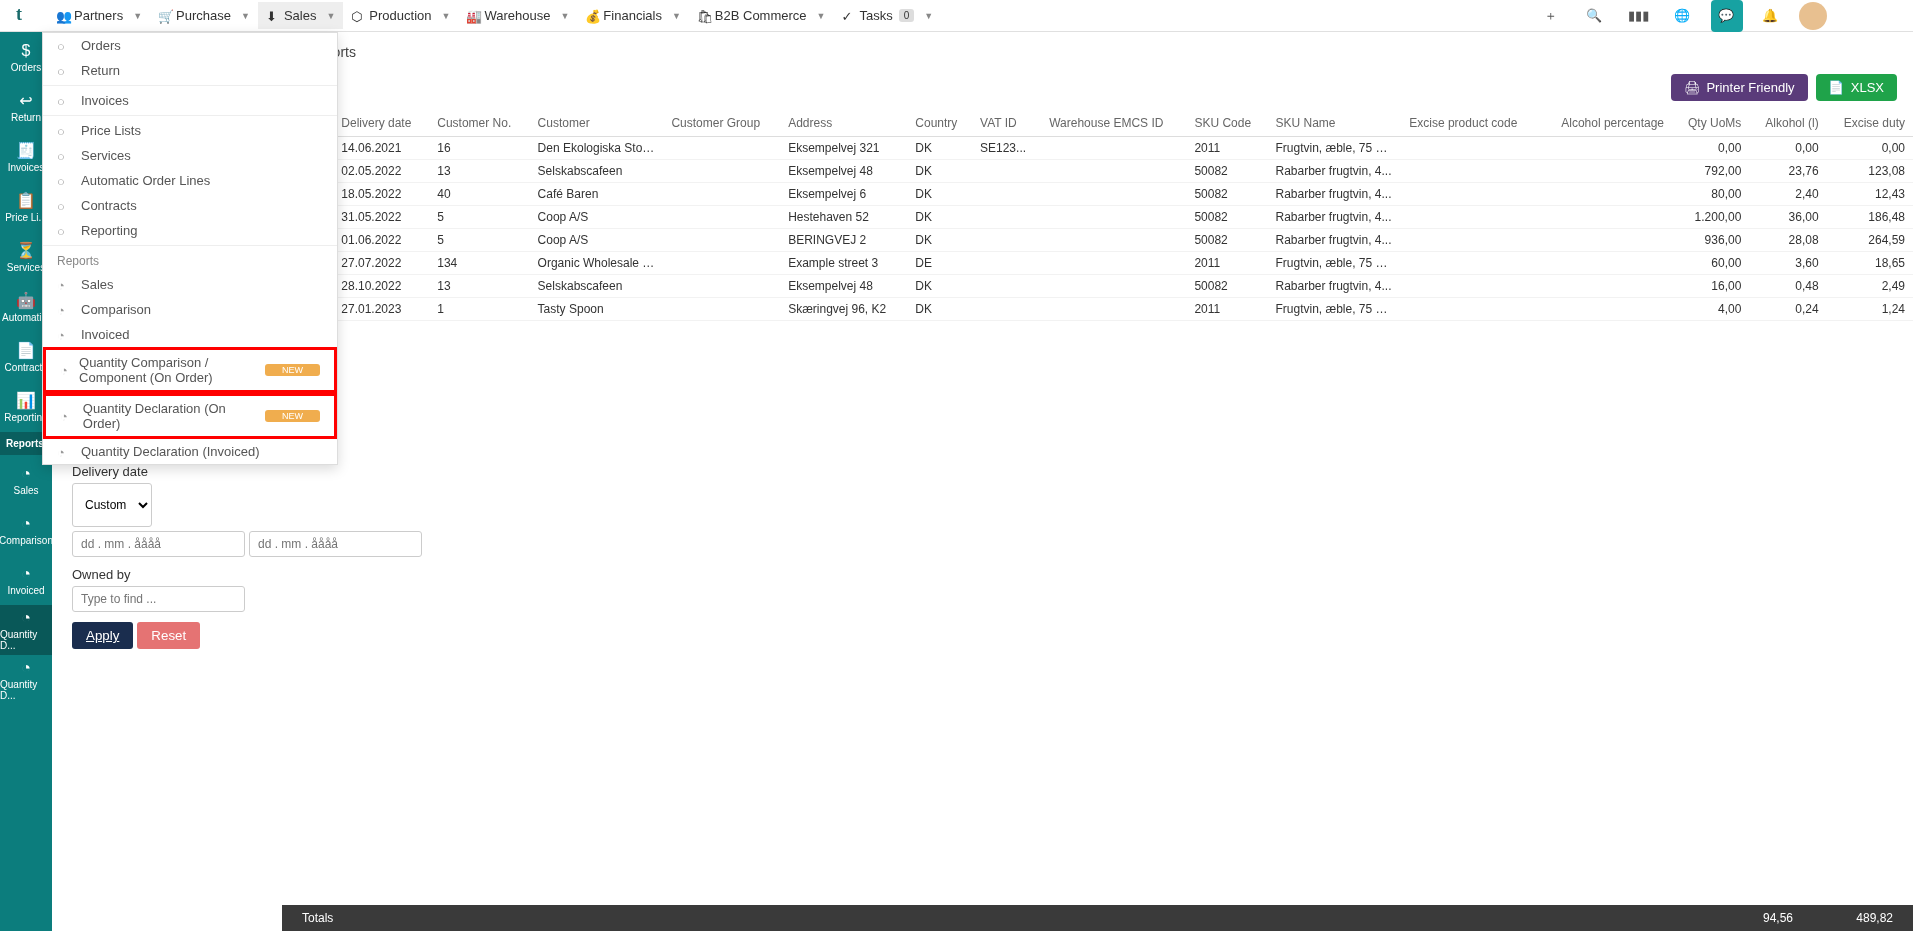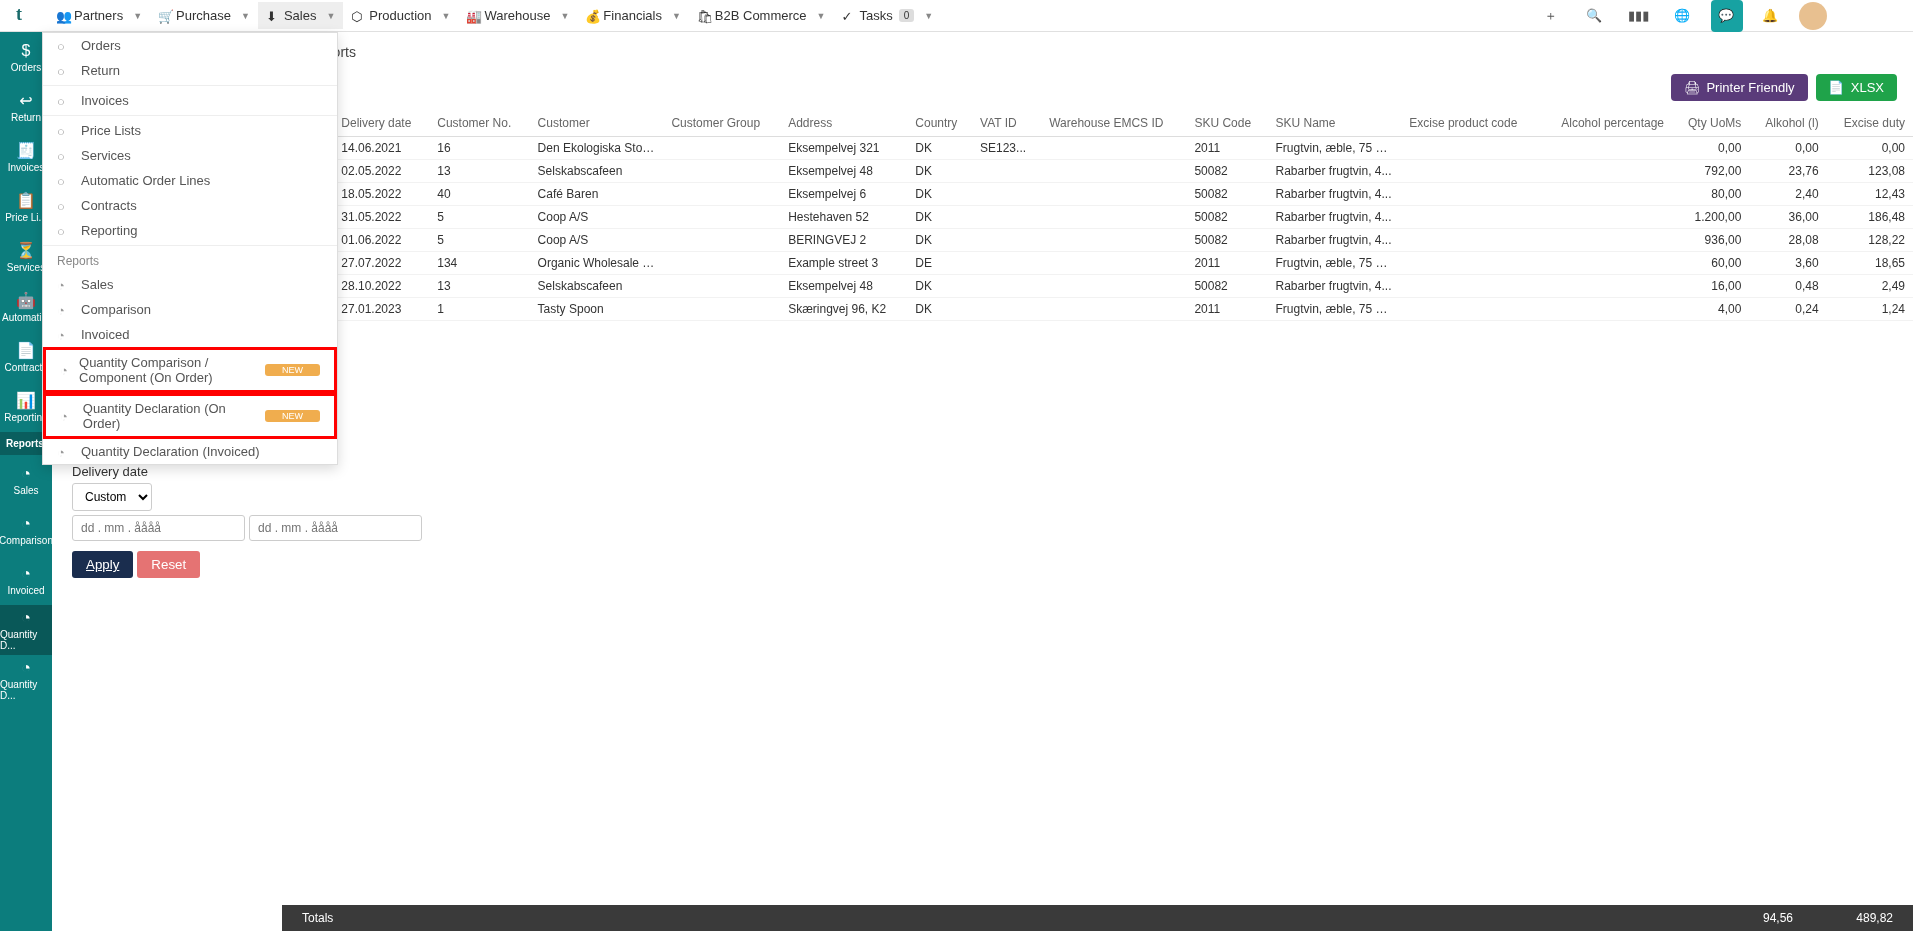--- a/index.html
+++ b/index.html
@@ -48,21 +48,21 @@
 .btn-box { border: 1px solid #aaa; background: #fff; padding: 4px 10px; }
 .btn-purple { background: #5a3b7a; color: #fff; }
 .btn-green { background: #1fa34a; color: #fff; }
 .action-right { display: flex; gap: 8px; }
 
 
 .filters { position: absolute; left: 20px; top: 340px; width: 250px; display: flex; flex-direction: column; gap: 10px; }
 .filter-group label { font-size: 13px; color: #333; display: block; margin-bottom: 4px; }
 .filter-row { display: flex; gap: 4px; }
 .finput { flex: 1; border: 1px solid #ccc; border-radius: 3px; padding: 5px 8px; font-size: 12px; }
-.fselect { flex: 1; border: 1px solid #ccc; border-radius: 3px; padding: 5px 8px; font-size: 12px; background: #fff; }
+.fselect { flex: 1; border: 1px solid #ccc; border-radius: 3px; padding: 13px 8px; font-size: 12px; background: #fff; }
 .all-btn { border: 1px solid #aaa; background: #f5f5f5; border-radius: 3px; padding: 5px 10px; cursor: pointer; }
 .apply-btn { background: #1a2d4e; color: #fff; border: none; padding: 6px 14px; border-radius: 3px; cursor: pointer; text-decoration: underline; }
 .reset-btn { background: #e57373; color: #fff; border: none; padding: 6px 14px; border-radius: 3px; cursor: pointer; }
 
 
 .table-wrap { position: absolute; left: 230px; right: 0; top: 78px; bottom: 30px; overflow: auto; }
 table { border-collapse: collapse; width: 100%; font-size: 12px; }
 th { text-align: left; padding: 6px 8px; font-weight: 400; color: #666; vertical-align: top; border-bottom: 1px solid #ddd; }
 td { padding: 4px 8px; border-bottom: 1px solid #f2f2f2; white-space: nowrap; overflow: hidden; text-overflow: ellipsis; max-width: 120px; }
 .num { text-align: right; }
@@ -291,20 +291,24 @@
       <label>SKU Tag</label>
       <input class="finput" placeholder="Type to find ..." style="">
     </div>
     <div class="filter-group">
       <label>Delivery date</label>
       <select class="fselect"><option>Custom</option></select>
       <div class="filter-row" style="margin-top:4px;">
         <input class="finput" placeholder="dd . mm . åååå" style="">
         <input class="finput" placeholder="dd . mm . åååå" style="">
       </div>
+    </div>
+    <div class="filter-group">
+      <label>Owned by</label>
+      <input class="finput" placeholder="Type to find ..." style="">
     </div>
     <div class="filter-row">
       <button class="apply-btn">Apply</button>
       <button class="reset-btn">Reset</button>
     </div>
   </div>
 
   <div class="table-wrap">
     <table>
       <thead>
@@ -409,21 +413,21 @@
             <td>BERINGVEJ 2</td>
             <td>DK</td>
             <td></td>
             <td></td>
             <td>50082</td>
             <td>Rabarber frugtvin, 4...</td>
             <td></td>
             <td class="num"></td>
             <td class="num">936,00</td>
             <td class="num">28,08</td>
-            <td class="num">128,22</td>
+            <td class="num">264,59</td>
           </tr>
           <tr>
             <td>Sales</td>
             <td>27.07.2022</td>
             <td>134</td>
             <td>Organic Wholesale C...</td>
             <td></td>
             <td>Example street 3</td>
             <td>DE</td>
             <td></td>

